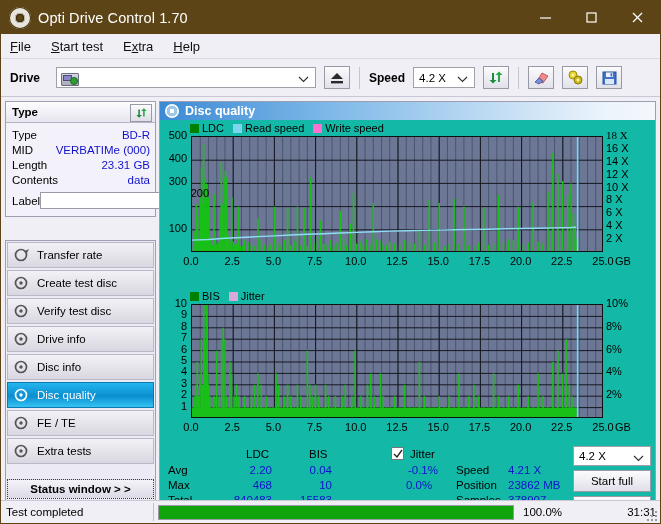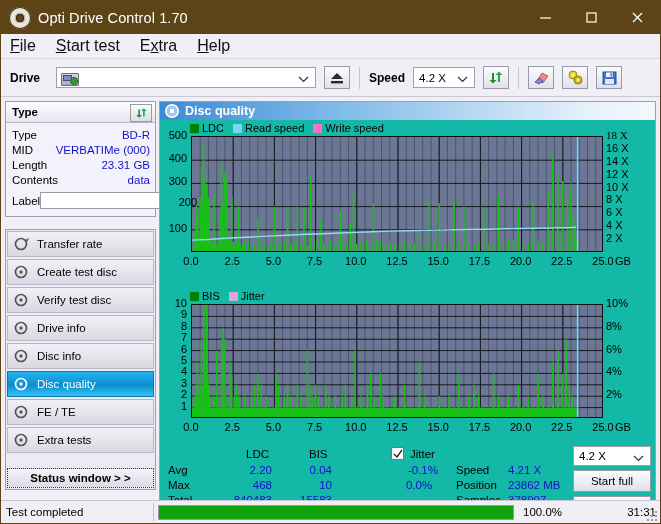--- a/index.html
+++ b/index.html
@@ -22,21 +22,21 @@
   .titlebar .tb-icon::after{content:"";position:absolute;left:7px;top:7px;width:8px;height:8px;
             border-radius:50%;background:#5c4416;box-shadow:inset 0 0 0 1px #3a2a0e;}
   .tb-title{color:#ffffff;font-size:14.5px;letter-spacing:.1px;}
   .tb-buttons{position:absolute;right:0;top:0;height:33px;display:flex;}
   .tb-btn{width:46px;height:33px;display:flex;align-items:center;justify-content:center;
           color:#fff;font-size:13px;line-height:1;}
   .tb-btn svg{display:block;}
   
   .menubar{height:24px;background:#f0eff6;display:flex;align-items:center;
            padding-left:9px;border-bottom:1px solid #dad8e2;}
-  .menuitem{margin-right:20px;font-size:16px;color:#101010;}
+  .menuitem{margin-right:20px;font-size:13px;color:#101010;}
   .menuitem u{text-decoration:underline;}
   
   .drivebar{height:37px;background:#f0eff6;display:flex;align-items:center;
             padding-left:9px;border-bottom:1px solid #c9c7d4;}
   .lbl-bold{font-weight:bold;font-size:12px;color:#000;}
   .combo{height:21px;border:1px solid #a0a0a8;background:#fff;display:flex;
          align-items:center;box-sizing:border-box;font-size:11.5px;color:#000;
          position:relative;}
   .combo .chev{position:absolute;right:6px;top:5px;}
   .drive-combo{width:260px;margin-left:16px;padding-left:2px;}
@@ -64,21 +64,21 @@
   .discrows{padding:4px 5px 5px 6px;}
   .drow{display:flex;align-items:center;height:15px;font-size:11.5px;}
   .drow .k{color:#000;}
   .drow .v{margin-left:auto;color:#1111cc;}
   .labelrow{display:flex;align-items:center;margin-top:3px;}
   .labelrow .k{font-size:11.5px;width:38px;}
   .label-input{flex:1;height:17px;border:1px solid #9a99a6;background:#fff;box-sizing:border-box;}
   .cdbtn{width:20px;height:19px;margin-left:4px;border:1px solid #9a99a6;
          background:linear-gradient(#fbfbfd,#dfdee8);display:flex;align-items:center;justify-content:center;}
   
-  .navwrap{margin-top:12px;border:1px solid #9f9eb0;background:#eceaf4;padding:1px;box-sizing:border-box;}
+  .navwrap{margin-top:23px;border:1px solid #9f9eb0;background:#eceaf4;padding:1px;box-sizing:border-box;}
   .navitem{height:26px;display:flex;align-items:center;padding-left:6px;
            background:linear-gradient(#f2f1f6,#d9d8e2);border:1px solid #b9b8c6;
            margin-bottom:2px;box-sizing:border-box;font-size:11.5px;color:#000;}
   .navitem.sel{background:linear-gradient(#23b5ee,#0a8ed0 55%,#36c3f3);
                border:1px solid #0a7ab0;color:#fff;}
   .navitem .ni{width:16px;height:14px;margin-right:7px;flex:none;}
   .navspacer{height:11px;}
   .statusbtn{margin-top:2px;height:20px;border:1px dotted #3a3a3a;
              background:linear-gradient(#f4f3f8,#dcdbe6);display:flex;align-items:center;
              justify-content:center;font-size:11.5px;font-weight:bold;box-sizing:border-box;}
@@ -537,21 +537,21 @@
                     <line x1="383.16" y1="116" x2="383.16" y2="88.16" stroke="#18c018" stroke-width="1.6"></line>
                     <line x1="383.98400000000004" y1="116" x2="383.98400000000004" y2="102.08" stroke="#18c018" stroke-width="1.6"></line>
                     <rect x="0" y="114.608" width="383.98400000000004" height="1.391999999999996" fill="#18c018"></rect>
                   </g>
                   <path d="M 0.0 103.1 L 16.5 102.5 L 33.0 101.2 L 49.4 100.5 L 65.9 99.6 L 82.4 98.9 L 98.9 98.0 L 115.4 97.3 L 131.8 96.7 L 148.3 96.0 L 164.8 95.4 L 181.3 94.7 L 197.8 94.1 L 214.2 93.8 L 230.7 93.4 L 247.2 93.1 L 263.7 92.8 L 280.2 92.5 L 296.6 92.2 L 313.1 91.8 L 329.6 91.5 L 346.1 91.2 L 362.6 90.9 L 379.0 90.5 L 384.0 90.2" fill="none" stroke="#8fdcf5" stroke-width="1.4"></path>
                   <line x1="385.63199999999995" y1="0" x2="385.63199999999995" y2="116" stroke="#6fd8f5" stroke-width="1.6"></line>
                 </svg>
             </div>
             <div id="yt0">
                 <div class="ytick" style="left: 0px; width: 27px; top: 101.8px;">100</div>
-                <div class="ytick" style="left: 0px; width: 37px; top: 76px;">200</div>
+                <div class="ytick" style="left: 0px; width: 49px; top: 67px;">200</div>
                 <div class="ytick" style="left: 0px; width: 27px; top: 55.4px;">300</div>
                 <div class="ytick" style="left: 0px; width: 27px; top: 32.2px;">400</div>
                 <div class="ytick" style="left: 0px; width: 27px; top: 9px;">500</div>
               </div>
             <div id="rt0">
                 <div class="rtick" style="left: 446px; top: 112.111px;">2 X</div>
                 <div class="rtick" style="left: 446px; top: 99.2222px;">4 X</div>
                 <div class="rtick" style="left: 446px; top: 86.3333px;">6 X</div>
                 <div class="rtick" style="left: 446px; top: 73.4444px;">8 X</div>
                 <div class="rtick" style="left: 446px; top: 60.5556px;">10 X</div>

